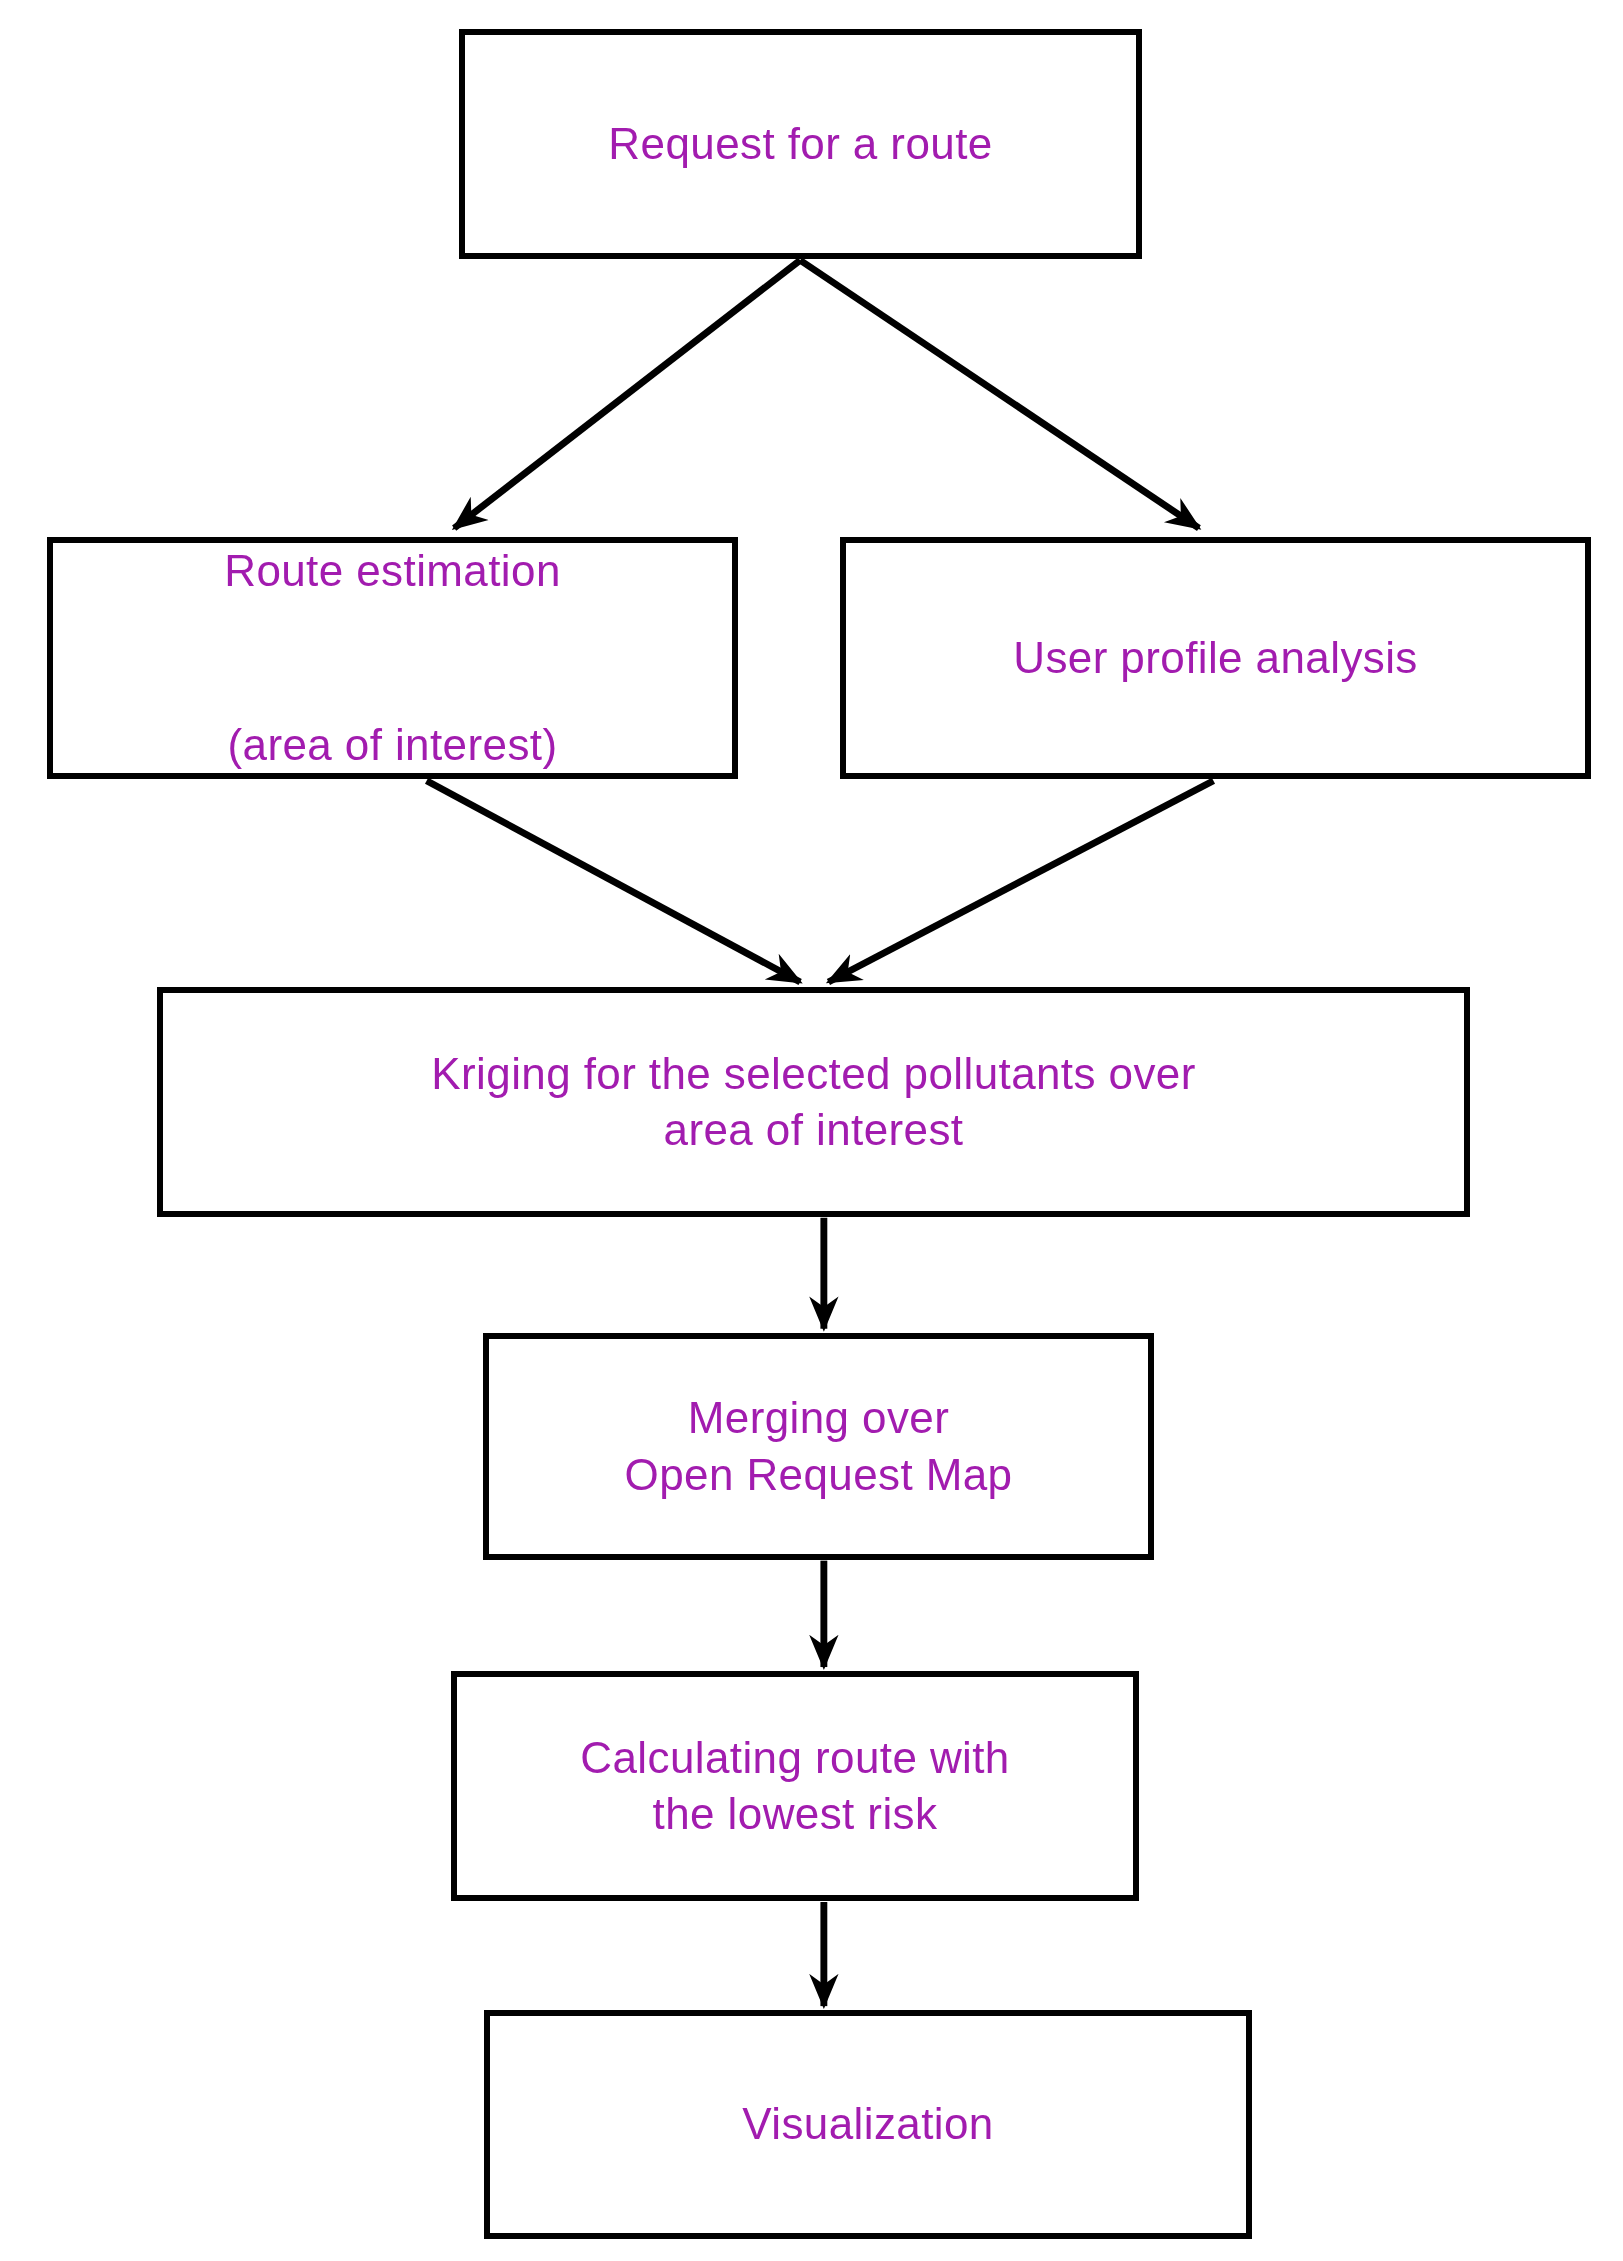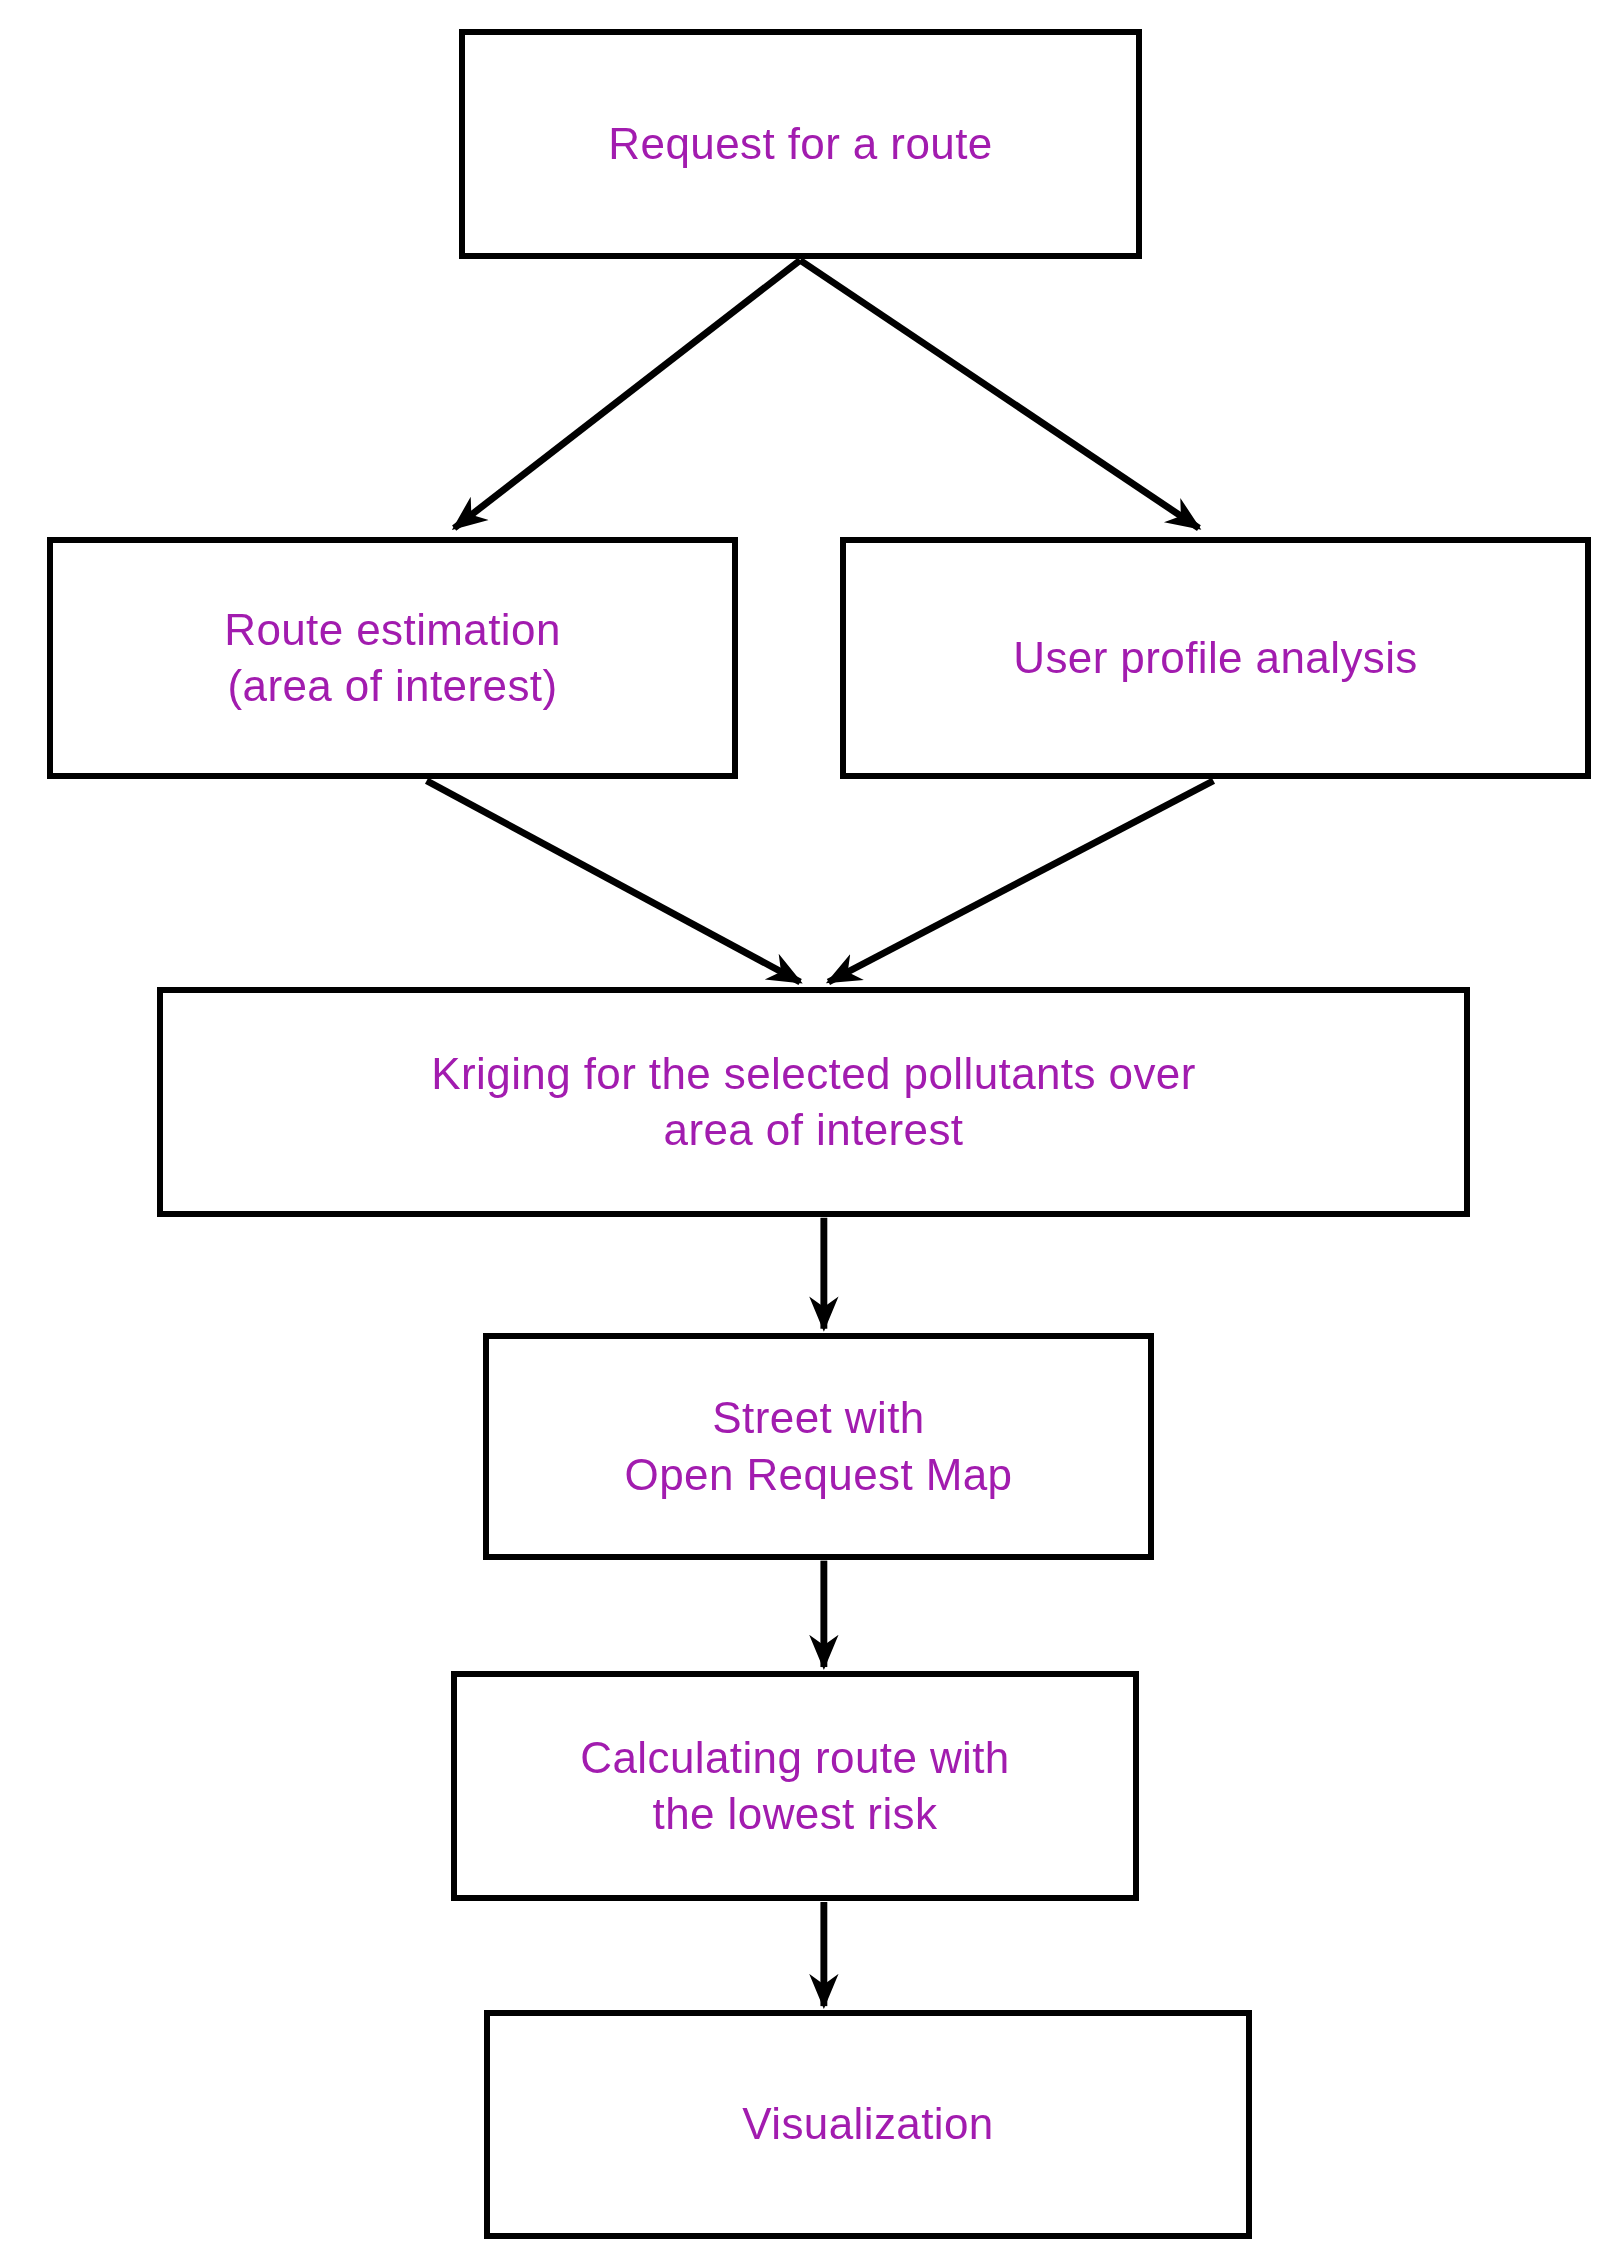--- a/index.html
+++ b/index.html
@@ -33,21 +33,21 @@
     justify-content: center;
     text-align: center;
     font-size: 44px;
     line-height: 1.28;
     letter-spacing: 0.4px;
   }
   .node span { display: block; white-space: nowrap; }
 
   
   #node-request        { left: 459px;  top: 29px;   width: 683px; height: 230px; }
-  #node-route-est      { left: 47px;   top: 537px;  width: 691px; height: 242px; }
+  #node-route-est      { left: 47px;   top: 537px;  width: 691px; height: 242px; justify-content: space-between; }
   #node-user-profile   { left: 840px; top: 537px;  width: 751px; height: 242px; }
   #node-kriging        { left: 157px;  top: 987px; width: 1313px; height: 230px; }
   #node-merging        { left: 483px;  top: 1333px; width: 671px; height: 227px; }
   #node-calculating    { left: 451px;  top: 1671px; width: 688px; height: 230px; }
   #node-visualization  { left: 484px;  top: 2010px; width: 768px; height: 229px; }
 </style>
 </head>
 <body>
 
 <div class="canvas">
@@ -80,21 +80,21 @@
   <div class="node" id="node-kriging">
     <span>Kriging for the selected pollutants over</span>
     <span>area of interest</span>
   </div>
 
   <div class="node" id="node-user-profile">
     <span>User profile analysis</span>
   </div>
 
   <div class="node" id="node-merging">
-    <span>Street with</span>
+    <span>Merging over</span>
     <span>Open Request Map</span>
   </div>
 
   <div class="node" id="node-calculating">
     <span>Calculating route with</span>
     <span>the lowest risk</span>
   </div>
 
   <div class="node" id="node-visualization">
     <span>Visualization</span>

